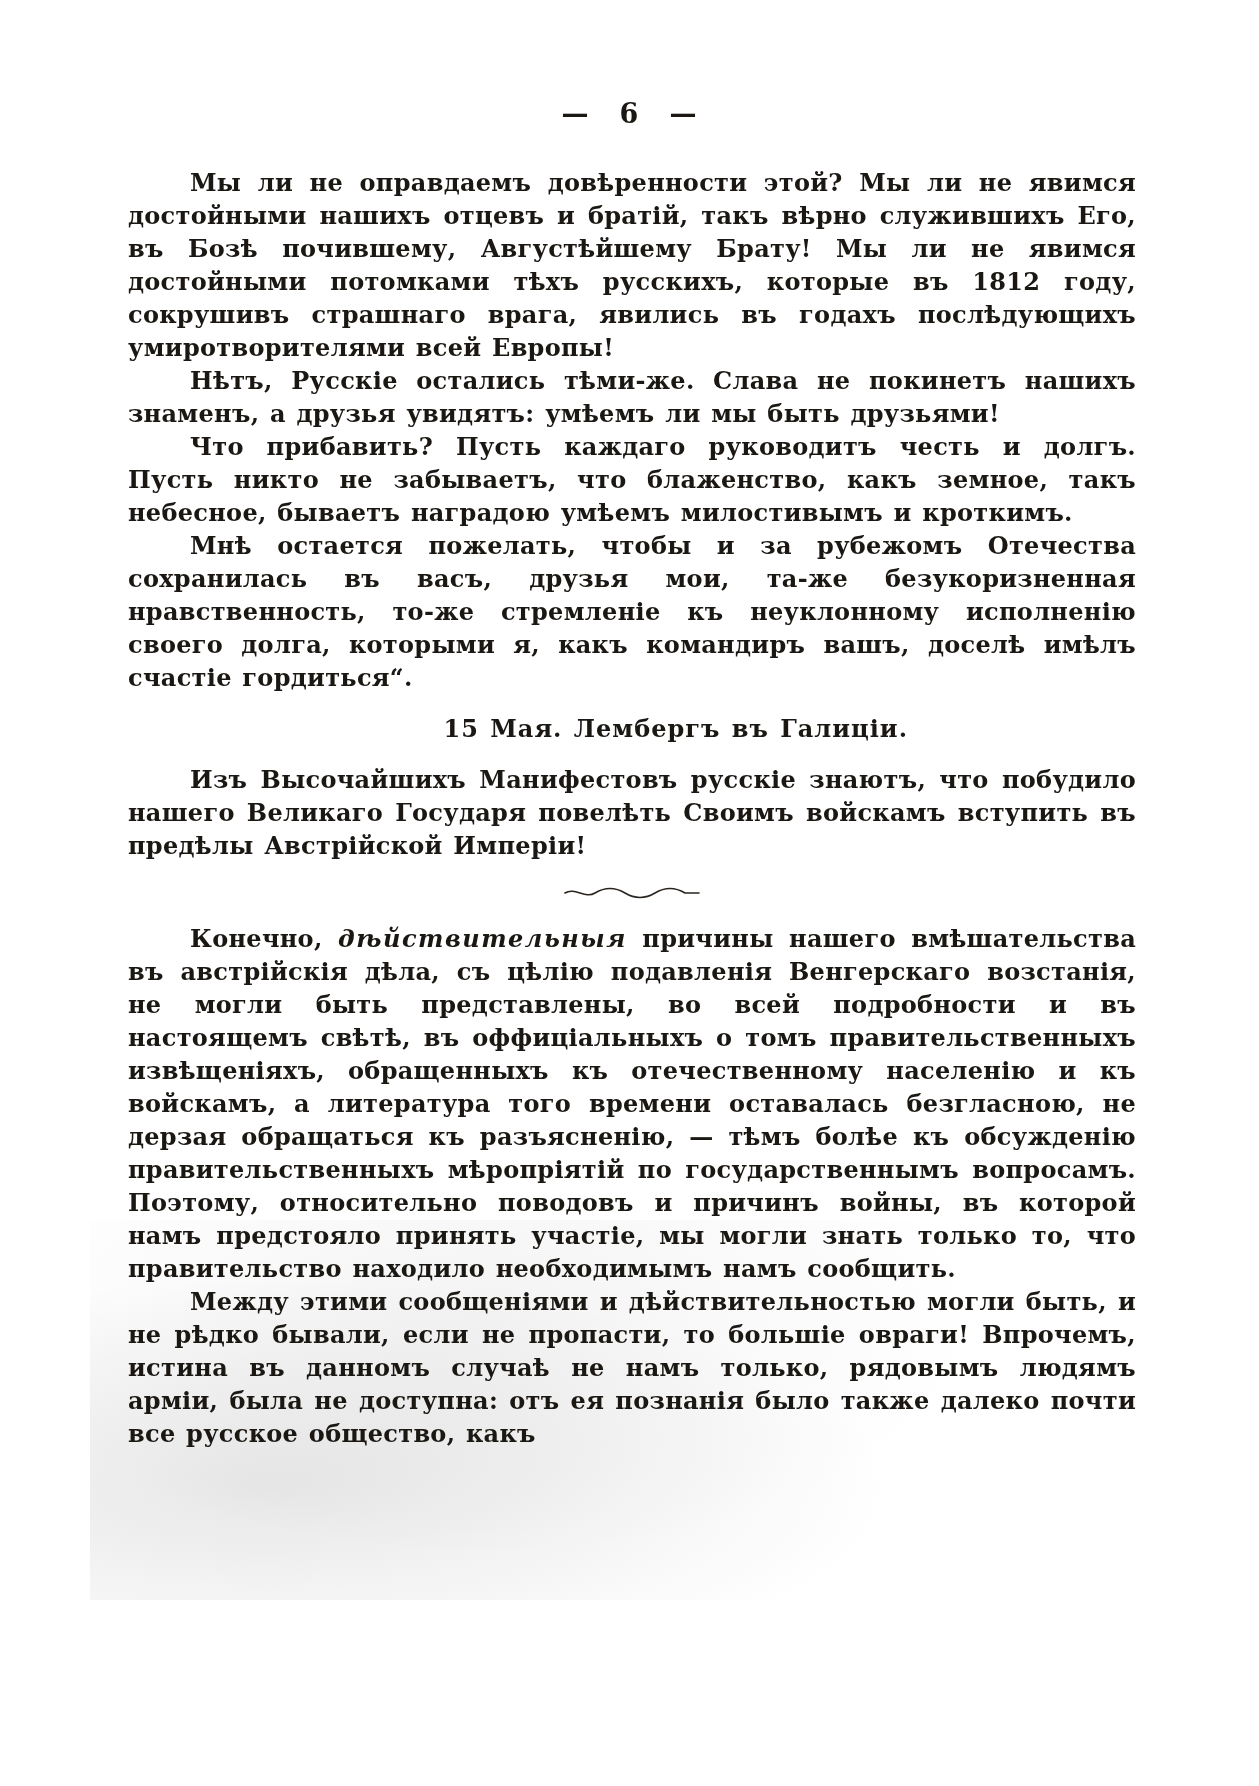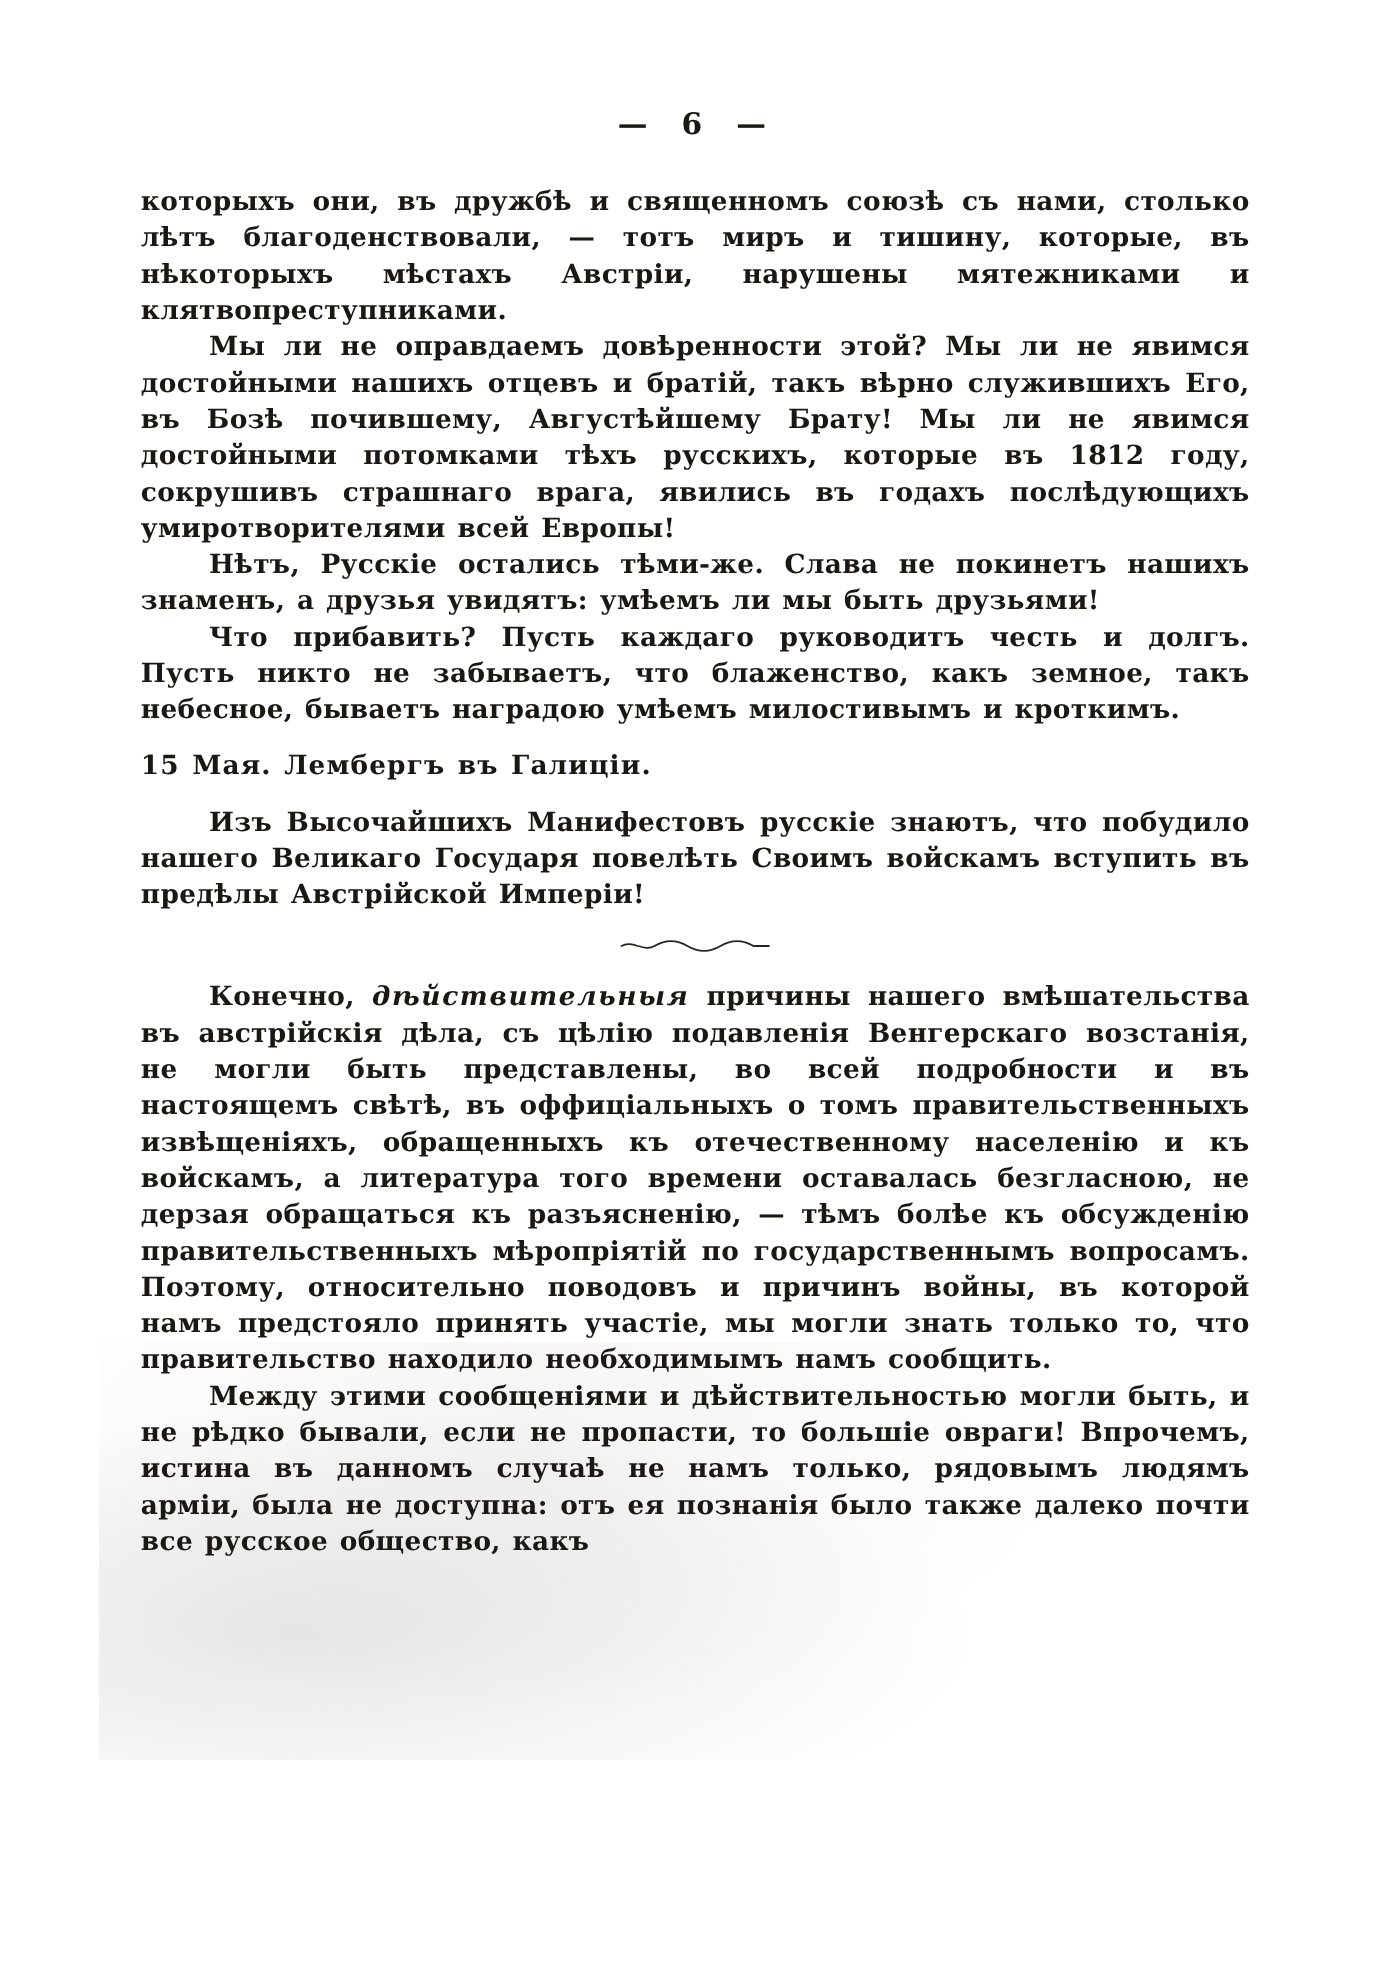--- a/index.html
+++ b/index.html
@@ -49,21 +49,21 @@
     letter-spacing: 0.3px;
     word-spacing: 2px;
   }
   .text-block p {
     margin: 0;
     text-indent: 62px;
   }
   .text-block p.no-indent { text-indent: 0; }
   .dateline {
     text-indent: 0 !important;
-    text-align: left;
+    text-align: right;
     padding-right: 228px;
     margin-top: 18px !important;
     margin-bottom: 18px !important;
     font-weight: 800;
     letter-spacing: 1px;
   }
   .divider {
     display: flex;
     justify-content: center;
     margin: 24px 0 22px 0;
@@ -82,29 +82,29 @@
   <div class="scan-shade"></div>
 
   <header class="page-header">
     <span>—</span>
     <span>6</span>
     <span>—</span>
   </header>
 
   <main class="text-block">
 
-    <p class="no-indent">которыхъ они, въ дружбѣ и священномъ союзѣ съ нами, столько лѣтъ благоденствовали, — тотъ миръ и тишину, которые, въ нѣкоторыхъ мѣстахъ Австріи, нарушены мятежниками и клятвопреступниками.</p>
 
 
     <p>Мы ли не оправдаемъ довѣренности этой? Мы ли не явимся достойными нашихъ отцевъ и братій, такъ вѣрно служившихъ Его, въ Бозѣ почившему, Августѣйшему Брату! Мы ли не явимся достойными потомками тѣхъ русскихъ, которые въ 1812 году, сокрушивъ страшнаго врага, явились въ годахъ послѣдующихъ умиротворителями всей Европы!</p>
 
     <p>Нѣтъ, Русскіе остались тѣми-же. Слава не покинетъ нашихъ знаменъ, а друзья увидятъ: умѣемъ ли мы быть друзьями!</p>
 
     <p>Что прибавить? Пусть каждаго руководитъ честь и долгъ. Пусть никто не забываетъ, что блаженство, какъ земное, такъ небесное, бываетъ наградою умѣемъ милостивымъ и кроткимъ.</p>
 
+    <p>Мнѣ остается пожелать, чтобы и за рубежомъ Отечества сохранилась въ васъ, друзья мои, та-же безукоризненная нравственность, то-же стремленіе къ неуклонному исполненію своего долга, которыми я, какъ командиръ вашъ, доселѣ имѣлъ счастіе гордиться“.</p>
 
     <p class="dateline">15 Мая. Лембергъ въ Галиціи.</p>
 
     <p>Изъ Высочайшихъ Манифестовъ русскіе знаютъ, что побудило нашего Великаго Государя повелѣть Своимъ войскамъ вступить въ предѣлы Австрійской Имперіи!</p>
 
     <div class="divider">
       <svg width="150" height="14" viewBox="0 0 150 14">
         <path d="M8 7 C 18 1, 28 13, 38 7 S 58 1, 68 7 S 88 13, 98 7 S 118 1, 128 7 L 142 7" fill="none" stroke="#2a241f" stroke-width="1.6" stroke-linecap="round"></path>
       </svg>
     </div>

